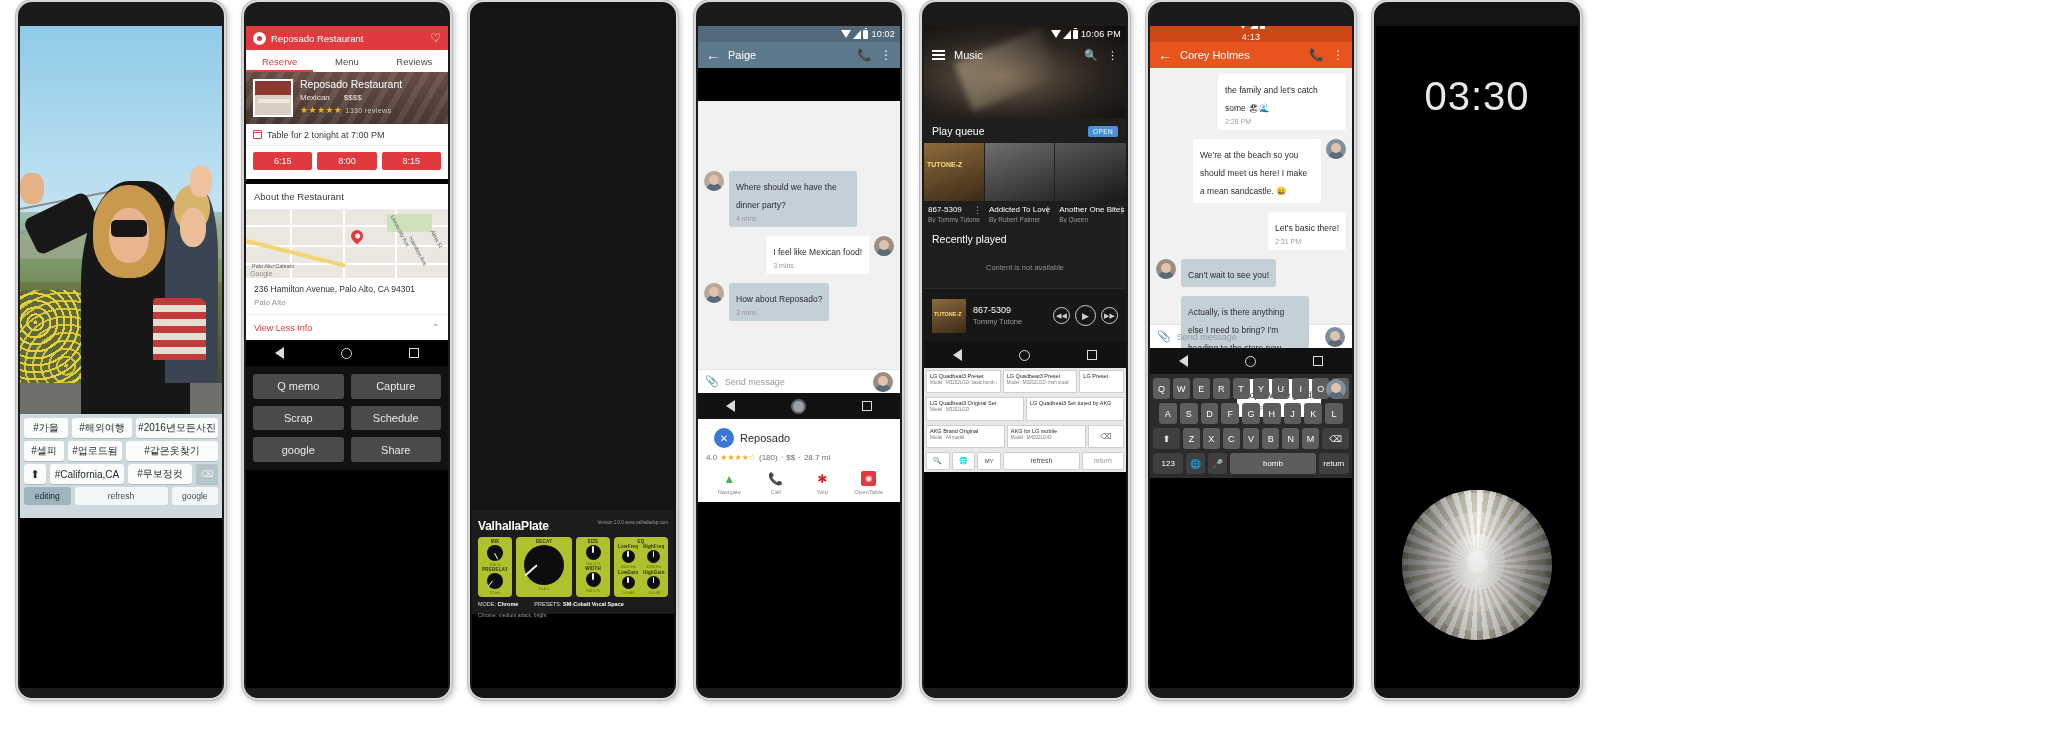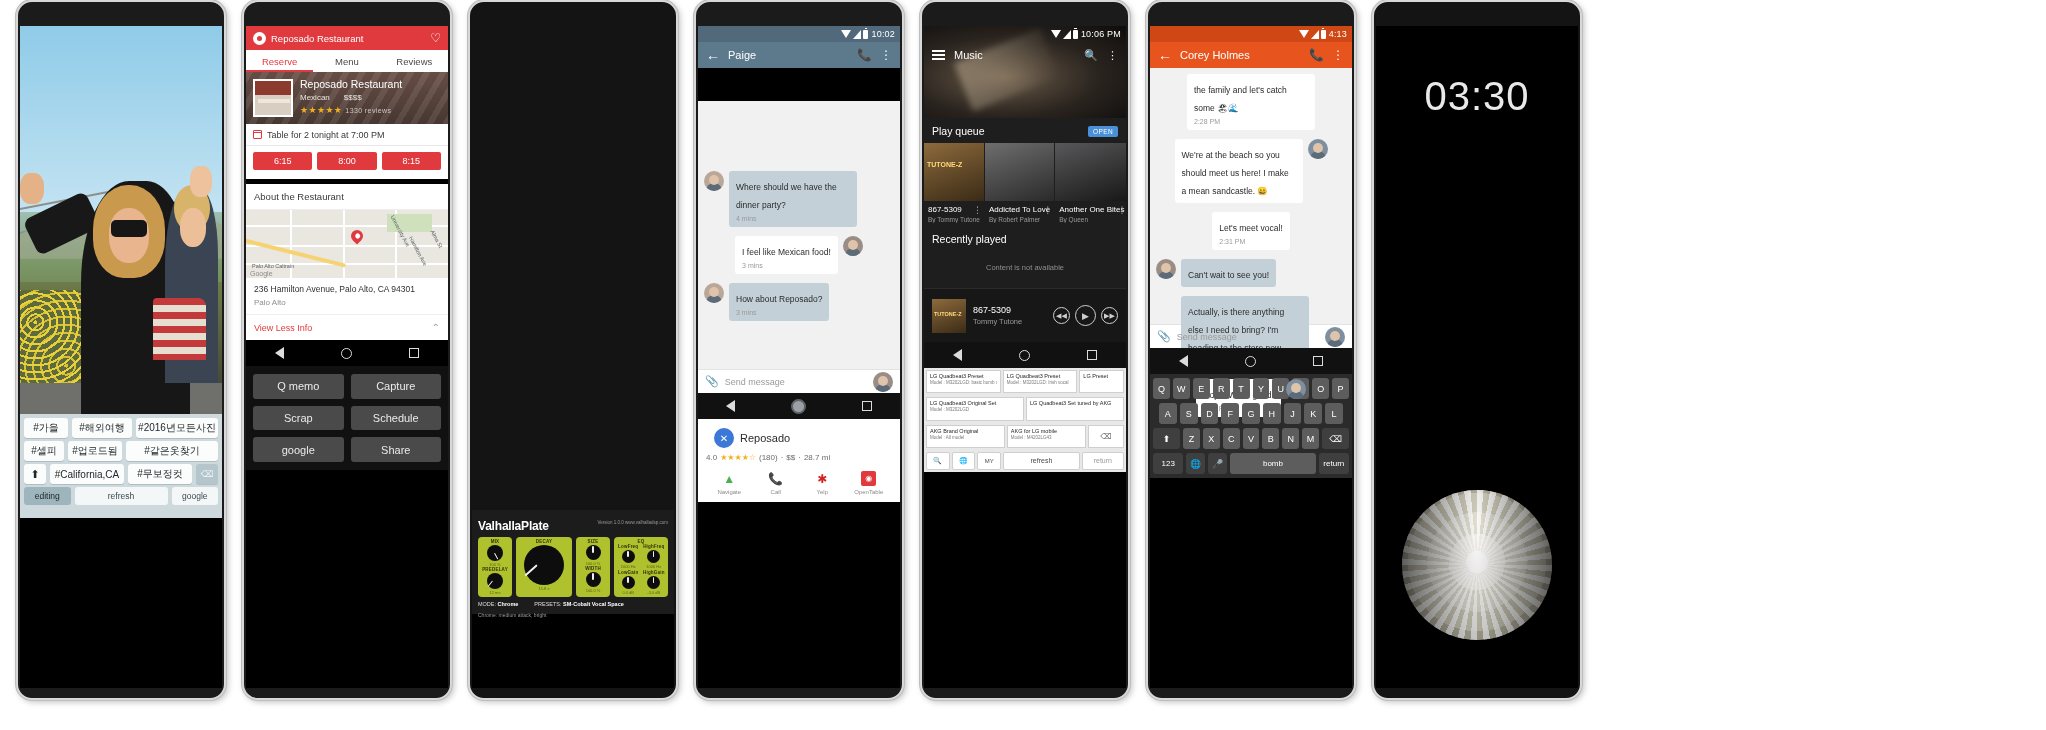--- a/index.html
+++ b/index.html
@@ -172,21 +172,21 @@
 
   
   .p4-bar { background:#5d7a8c; }
   .p4-bar .statusbar { background:#51697a; }
   .p4-app { height:26px; display:flex; align-items:center; gap:8px; padding:0 8px; color:#fff; }
   .p4-back { font-size:14px; }
   .p4-name { font-size:11px; flex:1; }
   .p4-ic { font-size:12px; }
   .p4-chat { background:#f1f1f1; height:268px; position:relative; padding:8px 6px;margin-top:33px; }
   .p4-msg { display:flex; gap:5px; margin-bottom:9px; align-items:flex-start; }
-  .p4-msg.me { justify-content:center; }
+  .p4-msg.me { justify-content:flex-end; }
   .p4-av { width:20px;height:20px;border-radius:50%; background:#b9a79a; flex:0 0 20px; overflow:hidden; position:relative; }
   .p4-av.a2 { background:#9a8d86; }
   .p4-av.a3 { background:#7e8fa0; }
   .p4-av:after { content:""; position:absolute; left:5px; top:4px; width:10px;height:10px;border-radius:50%; background:#e0c3ab; }
   .p4-av:before { content:""; position:absolute; left:2px; bottom:0; width:16px;height:8px;border-radius:8px 8px 0 0; background:#5c6b7a; }
   .p4-bub { background:#c3d0d8; border-radius:3px; padding:5px 7px; max-width:128px; }
   .p4-bub.white { background:#fff; }
   .p4-txt { font-size:8.5px; color:#2b2b2b; line-height:1.35; }
   .p4-time { font-size:7px; color:#9a9a9a; margin-top:3px; }
   .p4-input { background:#fff; height:24px; display:flex; align-items:center; gap:6px; padding:0 7px; border-top:1px solid #e3e3e3; }
@@ -246,21 +246,21 @@
   .p5-lgrow { display:flex; gap:2px; padding:2px; flex:1; }
   .p5-lgcell { flex:1; background:#fff; border:1px solid #cfcfcf; padding:2px 3px; overflow:hidden; }
   .p5-lg1 { font-size:5.5px; color:#1f1f1f; white-space:nowrap; overflow:hidden; }
   .p5-lg2 { font-size:4.5px; color:#7a7a7a; white-space:nowrap; overflow:hidden; margin-top:1px; }
   .p5-lgbar { display:flex; gap:2px; padding:2px; height:22px; }
   .p5-lgk { background:#fff; border:1px solid #cfcfcf; display:flex; align-items:center; justify-content:center;
     font-size:7px; color:#4a4a4a; border-radius:2px; }
 
   
   .p6-bar { background:#e8541e; }
-  .p6-bar .statusbar { background:#cf4715; }
+  .p6-bar .statusbar { background:#cf4715;flex-direction:column; }
   .p6-chat { background:#f1f1f1; padding:6px 6px; height:256px; }
   .p6-kb { background:#2b2b2b; padding:4px 3px 5px; height:104px; display:flex; flex-direction:column; gap:4px; }
   .p6-row { display:flex; gap:3px; justify-content:center; }
   .p6-key { background:#5d5d5d; border-radius:3px; color:#fff; font-size:9px; height:21px;
     display:flex; align-items:center; justify-content:center; flex:1; }
   .p6-key.wide { flex:1.6; }
   .p6-key.space { flex:4.5; }
   .p6-key.dark { background:#3f3f3f; }
 
   
@@ -755,21 +755,21 @@
           </span>
         </div>
         <div class="p4-msg me">
           <span class="p4-bub white">
             <span class="p4-txt">We're at the beach so you should meet us here! I make a mean sandcastle. 😄</span>
           </span>
           <span class="p4-av a3"></span>
         </div>
         <div class="p4-msg me">
           <span class="p4-bub white">
-            <span class="p4-txt">Let's meet vocal!</span>
+            <span class="p4-txt">Let's basic there!</span>
             <span class="p4-time" style="display:block">2:31 PM</span>
           </span>
         </div>
         <div class="p4-msg">
           <span class="p4-av a2"></span>
           <span class="p4-bub orange">
             <span class="p4-txt">Can't wait to see you!</span>
           </span>
         </div>
         <div class="p4-msg" style="padding-left:25px">

